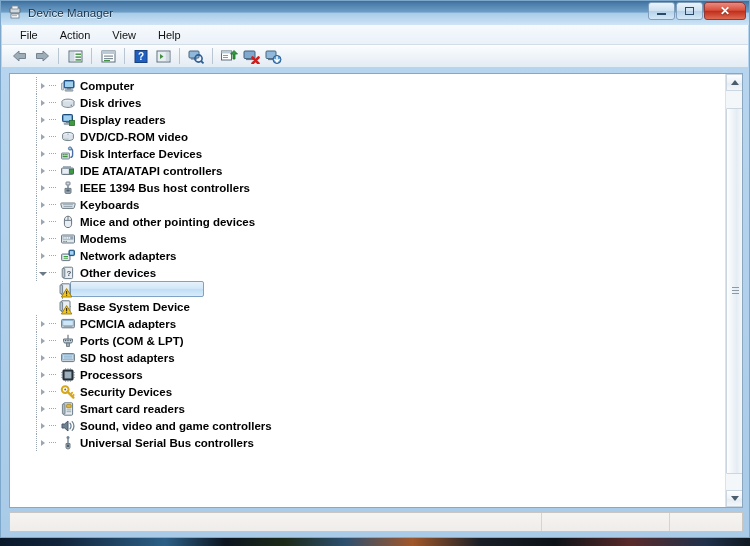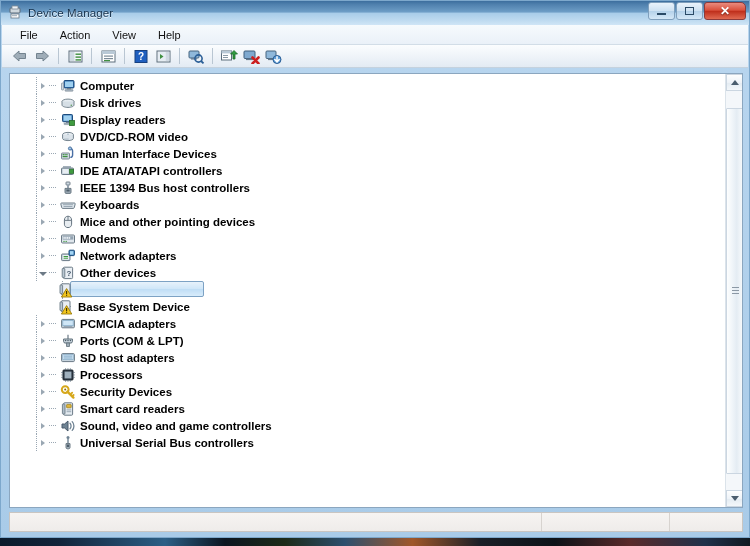--- a/index.html
+++ b/index.html
@@ -292,21 +292,21 @@
             <div class="dashline"></div>
             <div class="ico"><svg width="16" height="16" viewBox="0 0 16 16">
                 <rect x="1.5" y="7" width="8" height="6" rx=".8" fill="#cfd9e2" stroke="#6f7e8a" stroke-width=".9"></rect>
                 <rect x="2.6" y="8.1" width="1.4" height="1.2" fill="#3f8f3f"></rect>
                 <rect x="4.4" y="8.1" width="1.4" height="1.2" fill="#3f8f3f"></rect>
                 <rect x="6.2" y="8.1" width="1.4" height="1.2" fill="#3f8f3f"></rect>
                 <rect x="2.6" y="10" width="5" height="1.2" fill="#3f8f3f"></rect>
                 <path d="M10 2.5 C11.6 2.5 12.6 3.7 12.6 5.3 L12.6 9 C12.6 10.4 11.6 11.4 10.3 11.4" fill="none" stroke="#4a6fa5" stroke-width="1.4"></path>
                 <circle cx="10" cy="2.5" r="1.6" fill="#9fc4e8" stroke="#3f6a99" stroke-width=".9"></circle>
               </svg></div>
-            <span class="lbl">Human Interface Devices</span>
+            <span class="lbl">Disk Interface Devices</span>
           </div>
           <div class="row lvl1">
             <div class="rootspine"></div>
             <div class="twisty">
               <div class="arrow"></div>
             </div>
             <div class="dashline"></div>
             <div class="ico"><svg width="16" height="16" viewBox="0 0 16 16">
                 <rect x="1.5" y="5" width="12" height="6.5" rx="1" fill="#b9c7d2" stroke="#6d7c88" stroke-width="1"></rect>
                 <rect x="2.6" y="6" width="6" height="4.5" fill="#e8eef3"></rect>

